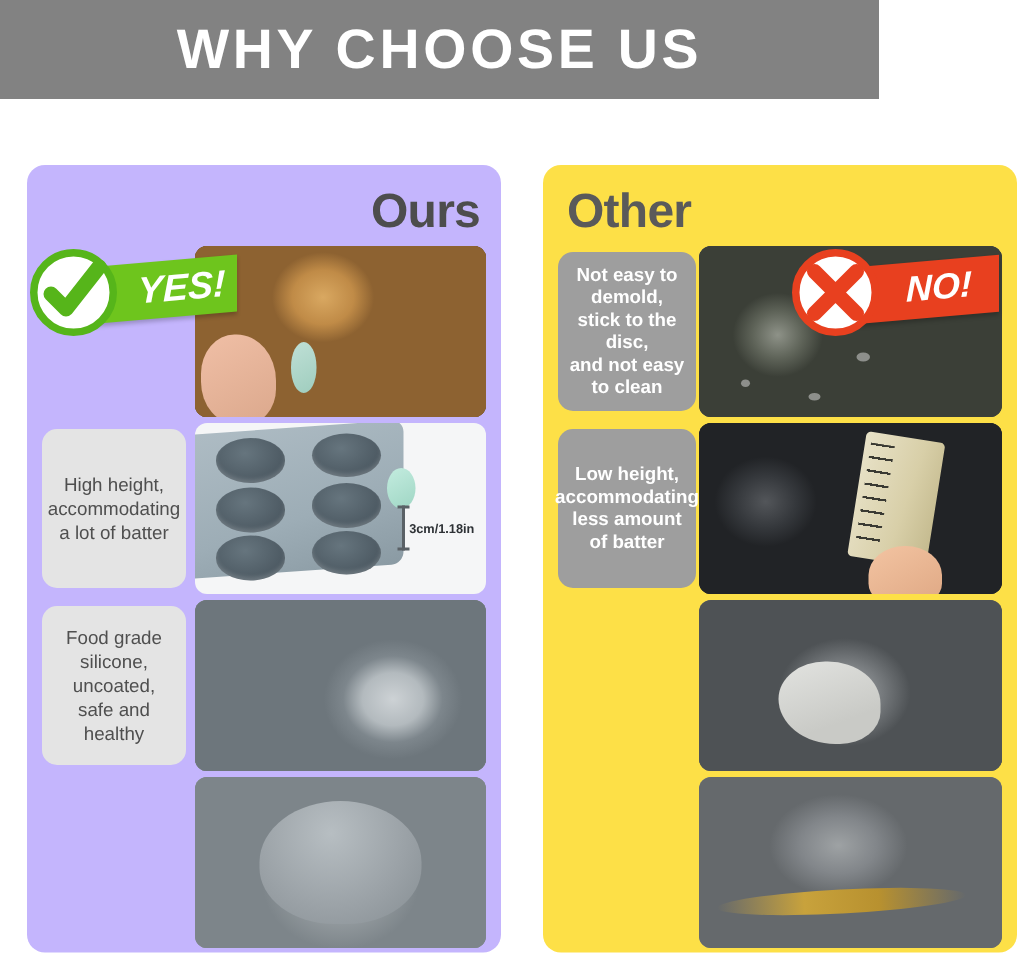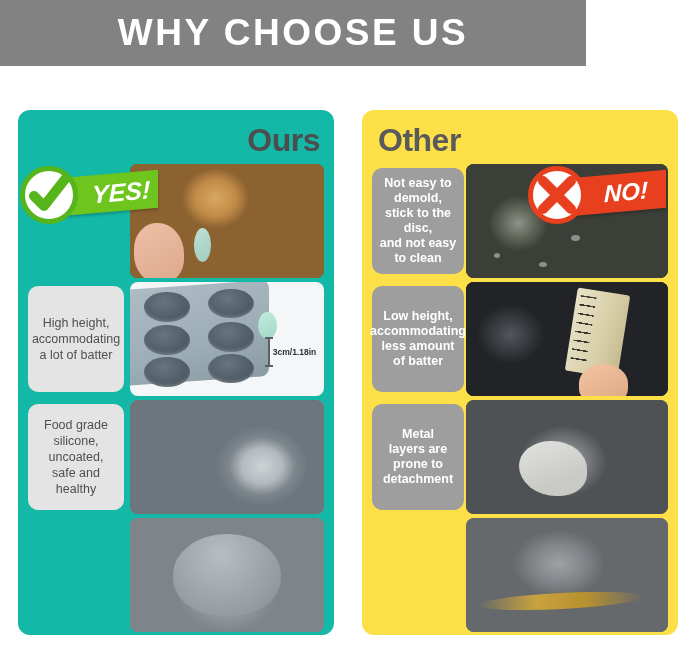--- a/index.html
+++ b/index.html
@@ -24,21 +24,21 @@
     font-family:"Liberation Sans", sans-serif;
   }
 
   
   .board{position:absolute;left:0;top:66px;width:679px;height:580px;}
 
   .panel{
     position:absolute;top:44px;
     border-radius:12px;
   }
-  .panel-ours{left:18px;width:316px;height:525px;background:#14b8a6;}
+  .panel-ours{left:18px;width:316px;height:525px;background:#c4b5fd;}
   .panel-other{left:362px;width:316px;height:525px;background:#fde047;}
 
   .panel-title{
     position:absolute;top:12px;
     font-size:32px;font-weight:700;color:#4d4d4d;
     font-family:"Liberation Sans", sans-serif;
     letter-spacing:-0.5px;
   }
   .panel-ours .panel-title{right:14px;}
   .panel-other .panel-title{left:16px;color:#5a5a5a;}
@@ -326,21 +326,20 @@
         <div class="row-label">Low height,<br>accommodating<br>less amount<br>of batter</div>
         <div class="row-media">
           <div class="ph ph-tape">
             <div class="tape"></div>
             <div class="finger"></div>
           </div>
         </div>
       </div>
 
       <div class="row">
-        <div class="row-label">Metal<br>layers are<br>prone to<br>detachment</div>
         <div class="row-media">
           <div class="ph ph-peel"></div>
         </div>
       </div>
 
       <div class="row">
         <div class="row-media">
           <div class="ph ph-rust"></div>
         </div>
       </div>

